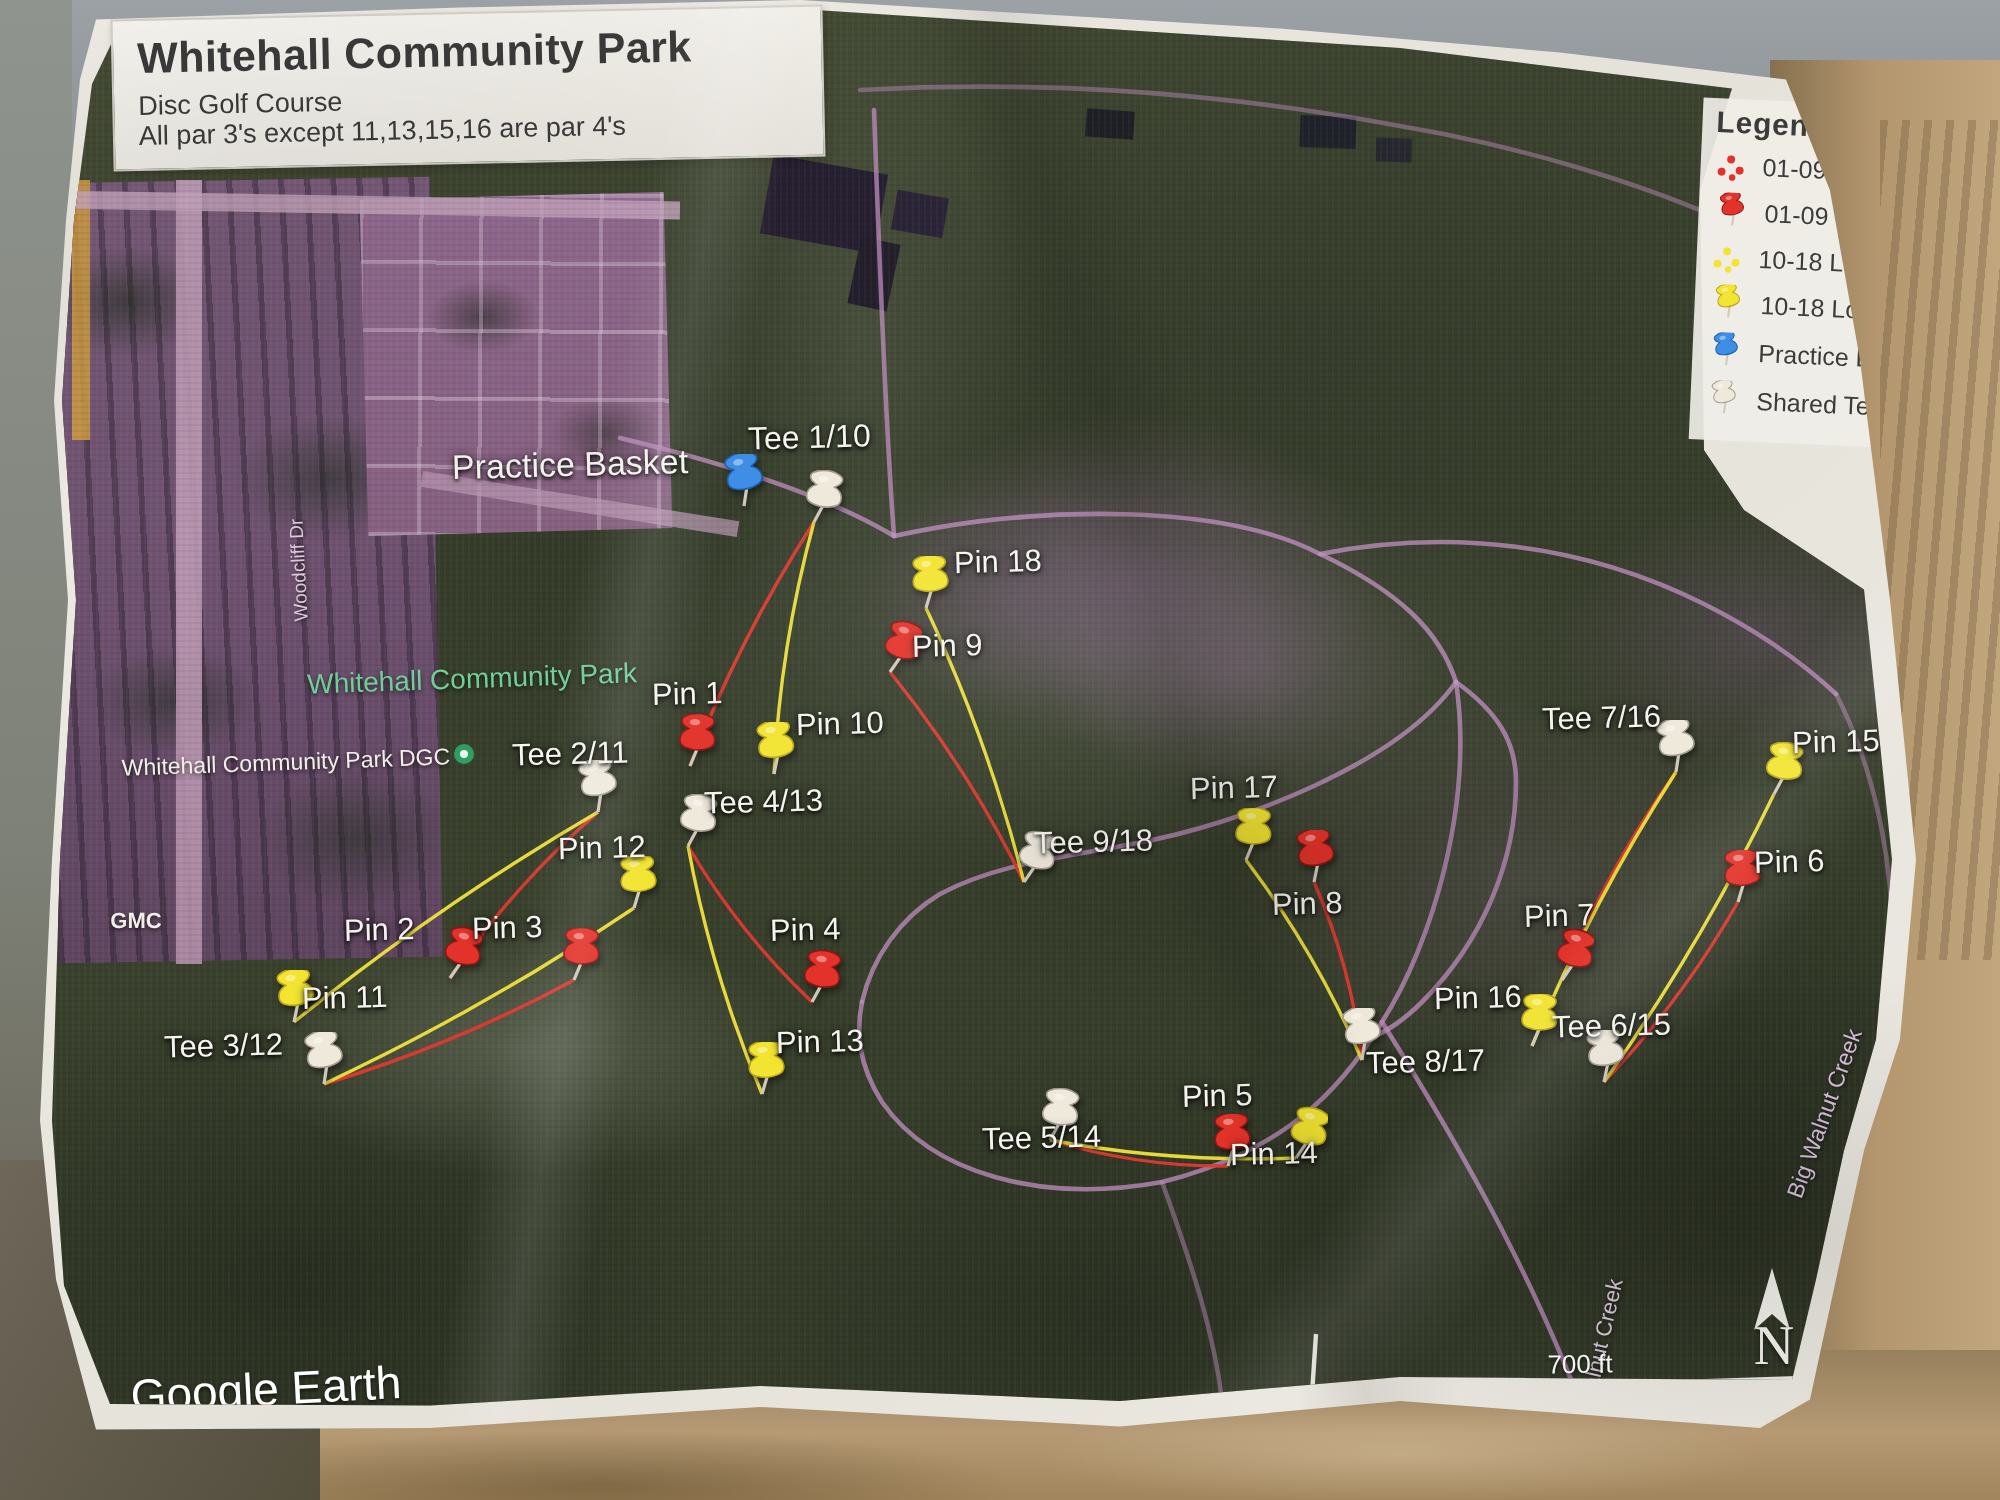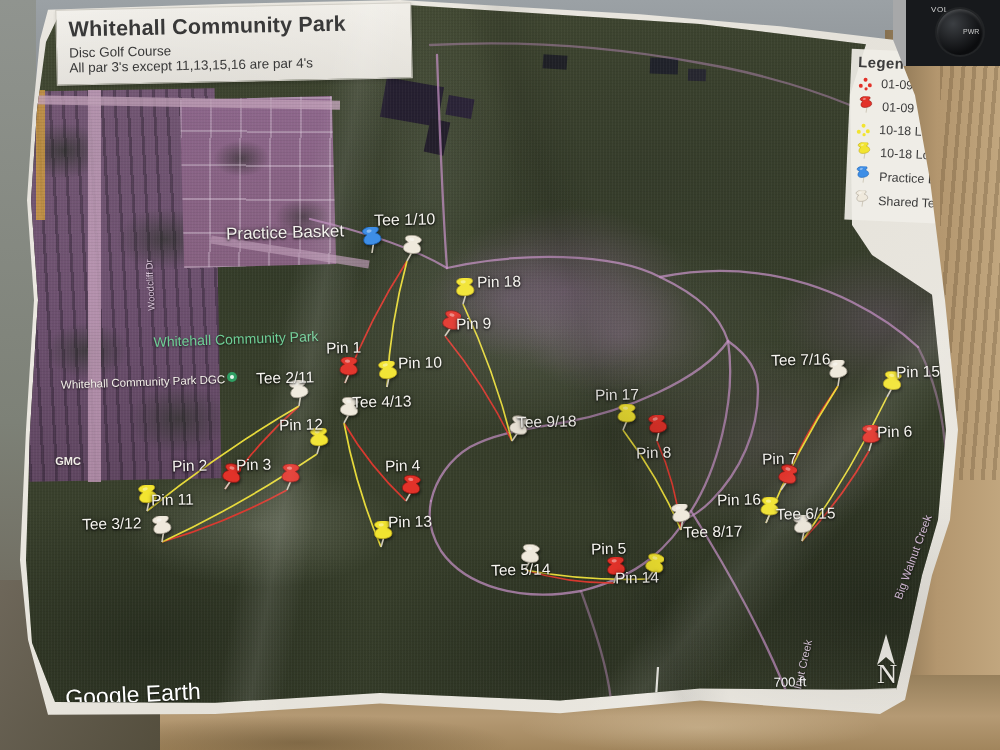--- a/index.html
+++ b/index.html
@@ -106,25 +106,20 @@
 <body>
 
 <div class="stage">
 
   <div class="bg" id="bg-topleft"></div>
   <div class="bg" id="bg-left"></div>
   <div class="bg" id="bg-right"></div>
   <div class="bg" id="bg-rib"></div>
   <div class="bg" id="bg-bottom"></div>
   <div class="bg" id="bg-bottomleft"></div>
-  <div id="radio">
-    <span class="vol">VOL</span>
-    <div class="knob"></div>
-    <span class="pwr">PWR</span>
-  </div>
 
   <div class="paper">
 
     <div class="map">
 
       <div id="park-left"></div>
       <div id="park-grid"></div>
       <div id="road-v"></div>
       <div id="road-y"></div>
       <div id="road-h"></div>

